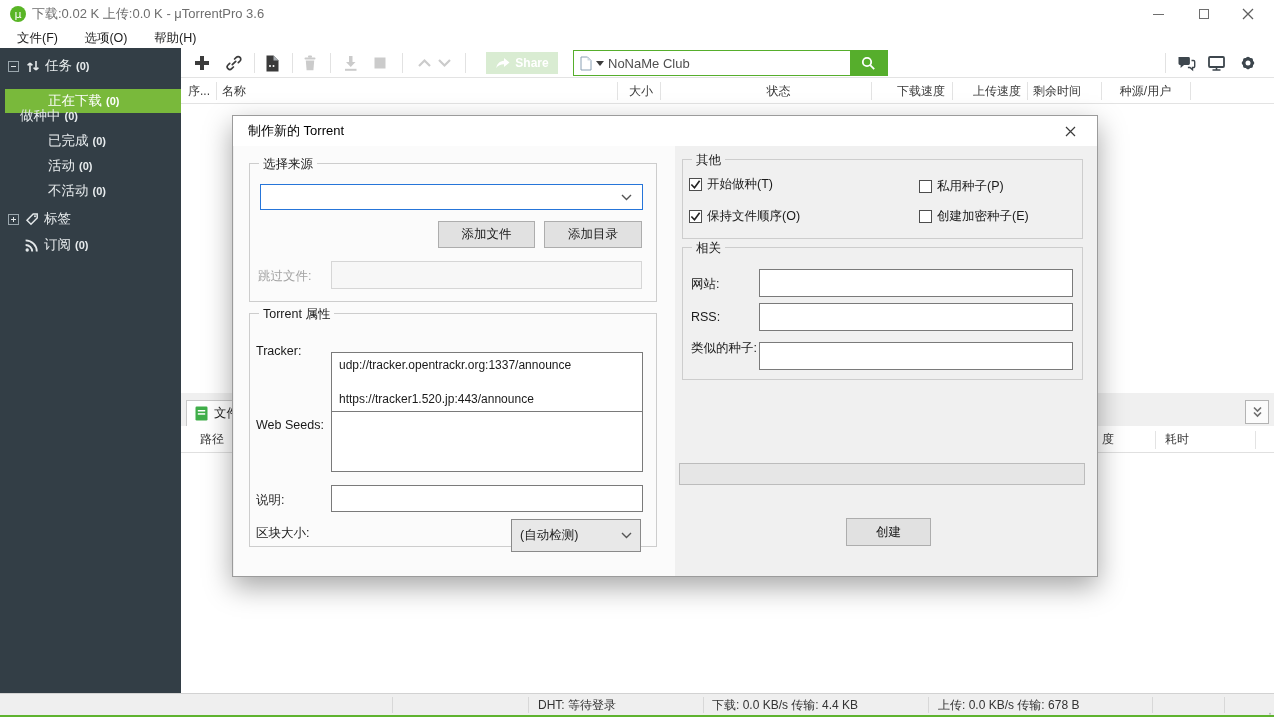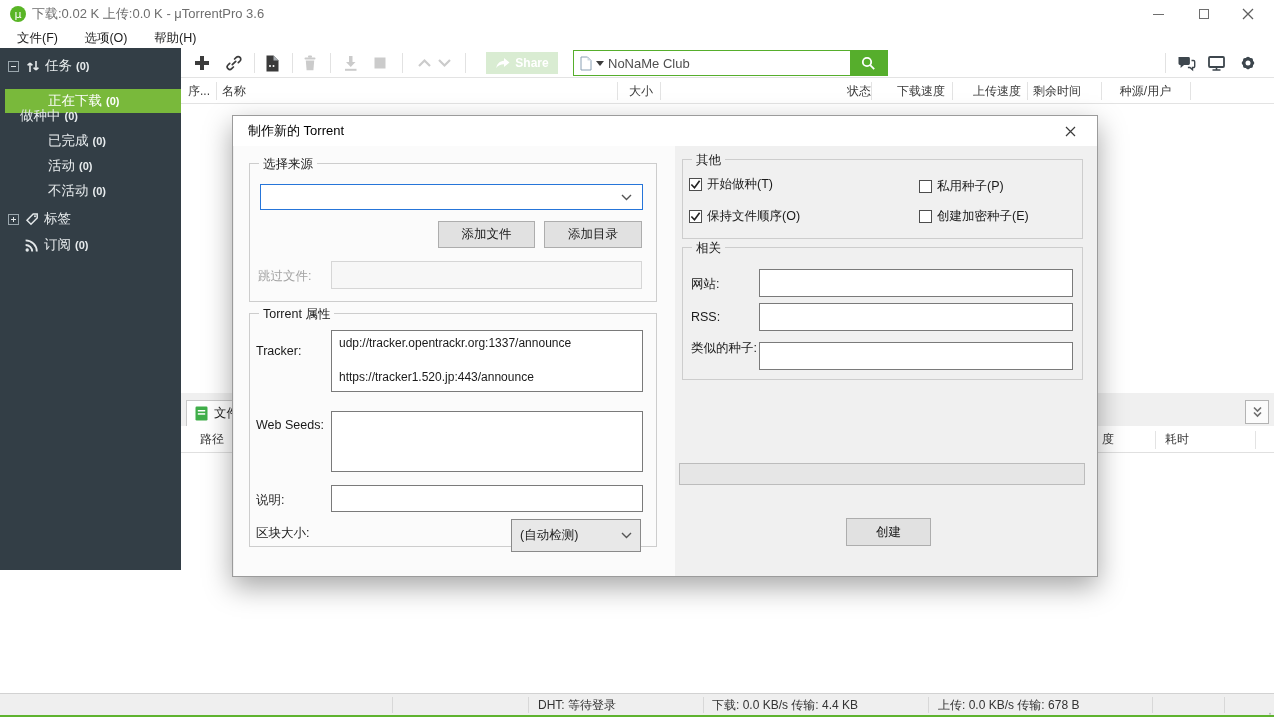--- a/index.html
+++ b/index.html
@@ -14,21 +14,21 @@
   .winbtn { top:0; width:40px; height:28px; display:flex; align-items:center; justify-content:center; cursor:default; }
   #btn-min { left:1138px; } #btn-max { left:1184px; } #btn-close { left:1228px; }
   #btn-min .bar { width:11px; height:0; border-top:1.5px solid #6e6e6e; }
   #btn-max .box { width:10px; height:10px; border:1.4px solid #6e6e6e; }
 
   
   #menubar { left:0; top:28px; width:1274px; height:20px; background:#fff; font-size:12.5px; }
   .menu-item { display:inline-block; margin-left:11px; padding:2px 6px 0 6px; color:#1d1d1d; }
 
   
-  #sidebar { left:0; top:48px; width:181px; height:522px; background:#333e46; color:#e8ecee; font-size:13.5px; }
+  #sidebar { left:0; top:48px; width:181px; height:645px; background:#333e46; color:#e8ecee; font-size:13.5px; }
   .side-row { position:absolute; left:0; width:181px; height:24px; line-height:24px; display:flex; align-items:center; }
   .side-row .cnt { font-size:11px; margin-left:4px; font-weight:bold; }
   .side-row.sel { left:5px; width:176px; background:#79b93b; color:#fff; }
   .expander { width:11px; height:11px; border:1px solid #9aa6ad; position:relative; flex:0 0 11px; }
   .expander::before { content:""; position:absolute; left:2px; right:2px; top:4px; border-top:1px solid #dfe4e6; }
   .expander.plus::after { content:""; position:absolute; top:2px; bottom:2px; left:4px; border-left:1px solid #dfe4e6; }
 
   
   #toolbar { left:181px; top:48px; width:1093px; height:30px; background:#fff; border-bottom:1px solid #e3e3e3; }
   .tbtn { position:absolute; top:4px; width:22px; height:22px; display:flex; align-items:center; justify-content:center; }
@@ -265,21 +265,21 @@
     </div>
 </div>
 
 <div id="list-header" class="abs">
   <span class="hdr-lbl" style="left:7px">序...</span>
   <div class="hdr-sep" style="left:35px"></div>
   <span class="hdr-lbl" style="left:41px">名称</span>
   <div class="hdr-sep" style="left:436px"></div>
   <span class="hdr-lbl" style="left:436px; width:36px; text-align:right">大小</span>
   <div class="hdr-sep" style="left:479px"></div>
-  <span class="hdr-lbl" style="left:479px; width:211px; text-align:right">状态</span>
+  <span class="hdr-lbl" style="left:492px; width:211px; text-align:center">状态</span>
   <div class="hdr-sep" style="left:690px"></div>
   <span class="hdr-lbl" style="left:690px; width:74px; text-align:right">下载速度</span>
   <div class="hdr-sep" style="left:771px"></div>
   <span class="hdr-lbl" style="left:792px; width:69px; text-align:left">上传速度</span>
   <div class="hdr-sep" style="left:846px"></div>
   <span class="hdr-lbl" style="left:852px">剩余时间</span>
   <div class="hdr-sep" style="left:920px"></div>
   <span class="hdr-lbl" style="left:920px; width:89px; text-align:center">种源/用户</span>
   <div class="hdr-sep" style="left:1009px"></div>
 </div>
@@ -354,21 +354,21 @@
     </div>
     <button class="btn" style="left:188px; top:57px; width:97px; height:27px;">添加文件</button>
     <button class="btn" style="left:294px; top:57px; width:98px; height:27px;">添加目录</button>
     <span class="dlg-lbl dis" style="left:8px; top:104px;">跳过文件:</span>
     <input class="txt dis" style="left: 81px; top: 97px; width: 311px; height: 28px;" disabled="" value="">
   </div>
 
   <div class="group g-white" style="left:16px; top:197px; width:408px; height:234px;">
     <span class="legend">Torrent 属性</span>
     <span class="dlg-lbl" style="left:6px; top:30px;">Tracker:</span>
-    <textarea class="txt" style="left: 81px; top: 16px; width: 312px; height: 62px;">udp://tracker.opentrackr.org:1337/announce
+    <textarea class="txt" style="left: 81px; top: 38px; width: 312px; height: 62px;">udp://tracker.opentrackr.org:1337/announce
 
 https://tracker1.520.jp:443/announce</textarea>
     <span class="dlg-lbl" style="left:6px; top:104px;">Web Seeds:</span>
     <textarea class="txt" style="left: 81px; top: 97px; width: 312px; height: 61px;"></textarea>
     <span class="dlg-lbl" style="left:6px; top:178px;">说明:</span>
     <input class="txt" style="left: 81px; top: 171px; width: 312px; height: 27px;" value="">
     <span class="dlg-lbl" style="left:6px; top:211px;">区块大小:</span>
     <div id="piece-select">
       <span>(自动检测)</span>
       <svg class="sv" width="11" height="7" viewBox="0 0 11 7">

